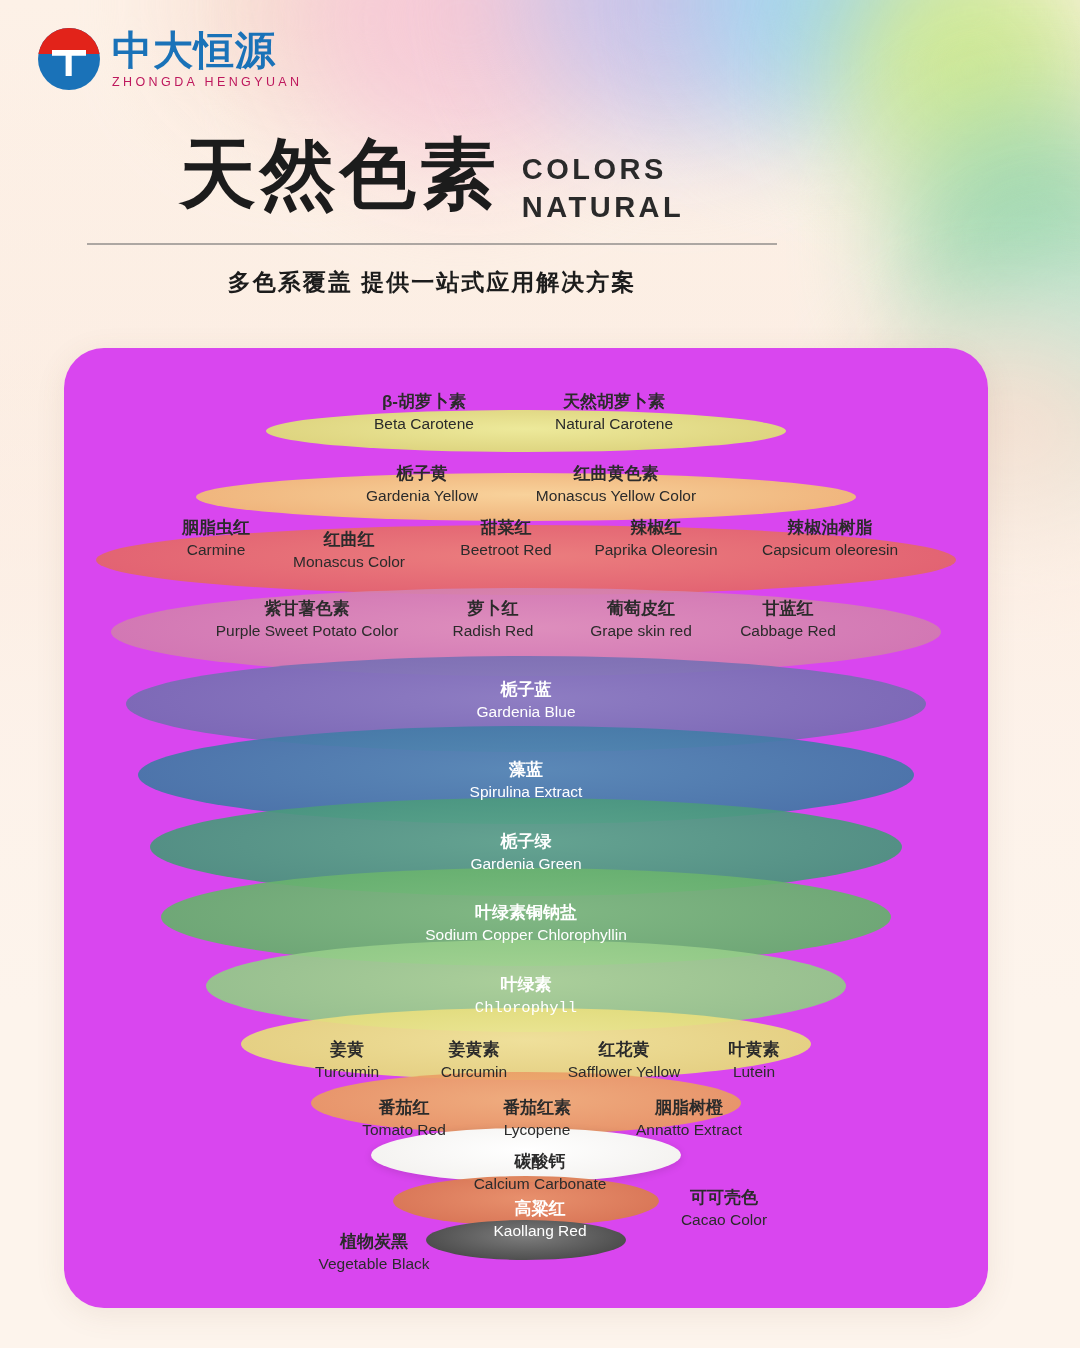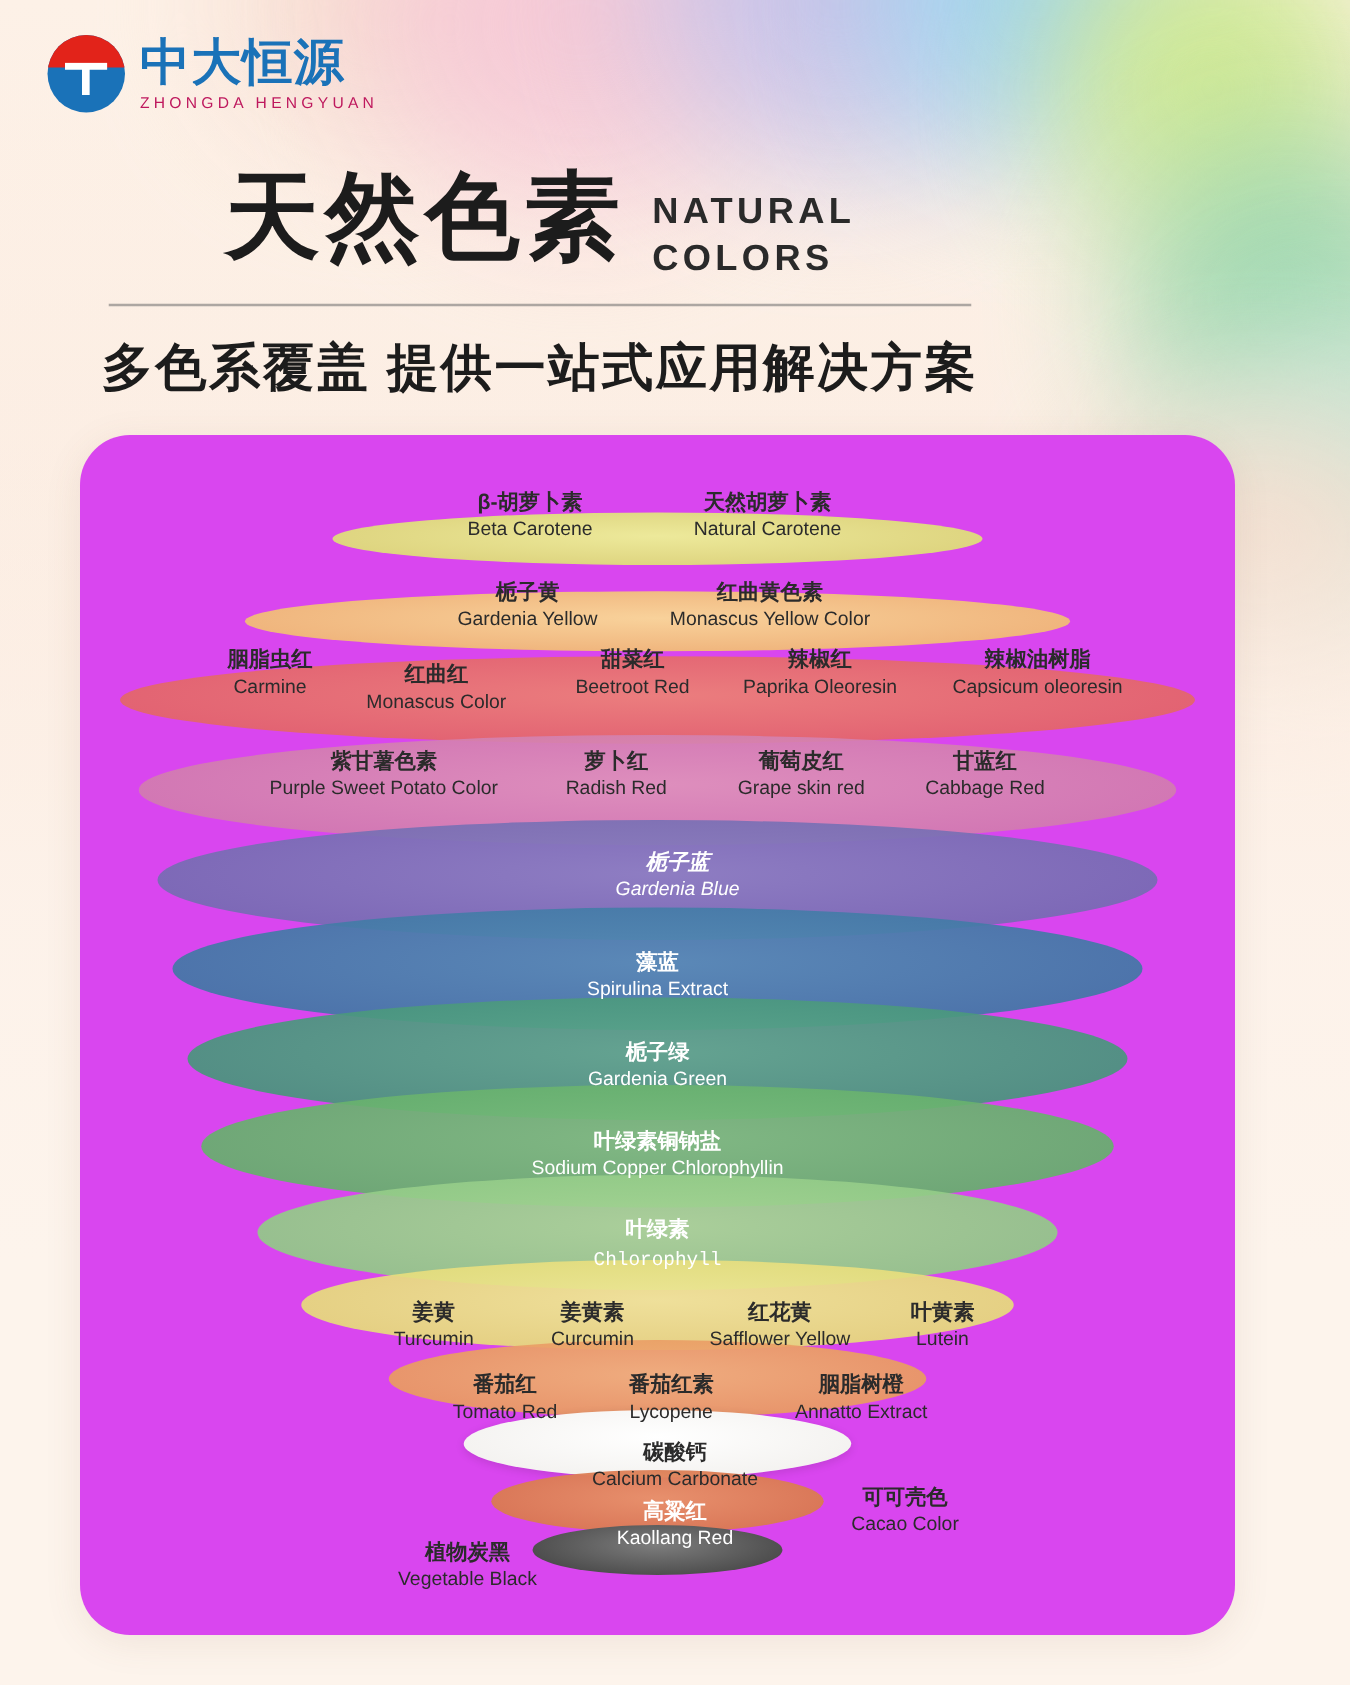--- a/index.html
+++ b/index.html
@@ -132,21 +132,21 @@
   }
   .title-rule {
     width: 690px;
     height: 2px;
     background: #6b6b6b;
     margin: 16px auto 0;
     opacity: 0.55;
   }
   .subtitle {
     margin-top: 22px;
-    font-size: 41px;
+    font-size: 23px;
     font-weight: bold;
     color: #1c1c1c;
     letter-spacing: 2px;
   }
   
   .card {
     position: absolute;
     left: 64px;
     top: 348px;
     width: 924px;
@@ -213,22 +213,22 @@
     <div class="logo-text">
       <span class="logo-cn">中大恒源</span>
       <span class="logo-en">ZHONGDA HENGYUAN</span>
     </div>
   </div>
 
   <div class="title-wrap">
     <div class="title-row">
       <div class="title-cn">天然色素</div>
       <div class="title-en">
+        <div>COLORS</div>
         <div>NATURAL</div>
-        <div>COLORS</div>
       </div>
     </div>
     <div class="title-rule"></div>
     <div class="subtitle">多色系覆盖  提供一站式应用解决方案</div>
   </div>
 
   <div class="card">
     <div class="funnel">
 
       <div class="layer" style="top:62px; width:520px; height:42px; background:radial-gradient(ellipse at 50% 45%, rgba(238,242,150,0.95), rgba(216,228,96,0.85));"></div>
@@ -310,21 +310,21 @@
         </div>
         <div class="lab dark" style="left:577px; top:251px;">
           <span class="cn">葡萄皮红</span>
           <span class="en">Grape skin red</span>
         </div>
         <div class="lab dark" style="left:724px; top:251px;">
           <span class="cn">甘蓝红</span>
           <span class="en">Cabbage Red</span>
         </div>
 
-        <div class="lab white" style="left:478px; top:332px;font-style:italic;">
+        <div class="lab white" style="left:462px; top:332px;">
           <span class="cn">栀子蓝</span>
           <span class="en">Gardenia Blue</span>
         </div>
 
         <div class="lab white" style="left:462px; top:412px;">
           <span class="cn">藻蓝</span>
           <span class="en">Spirulina Extract</span>
         </div>
 
         <div class="lab white" style="left:462px; top:484px;">

